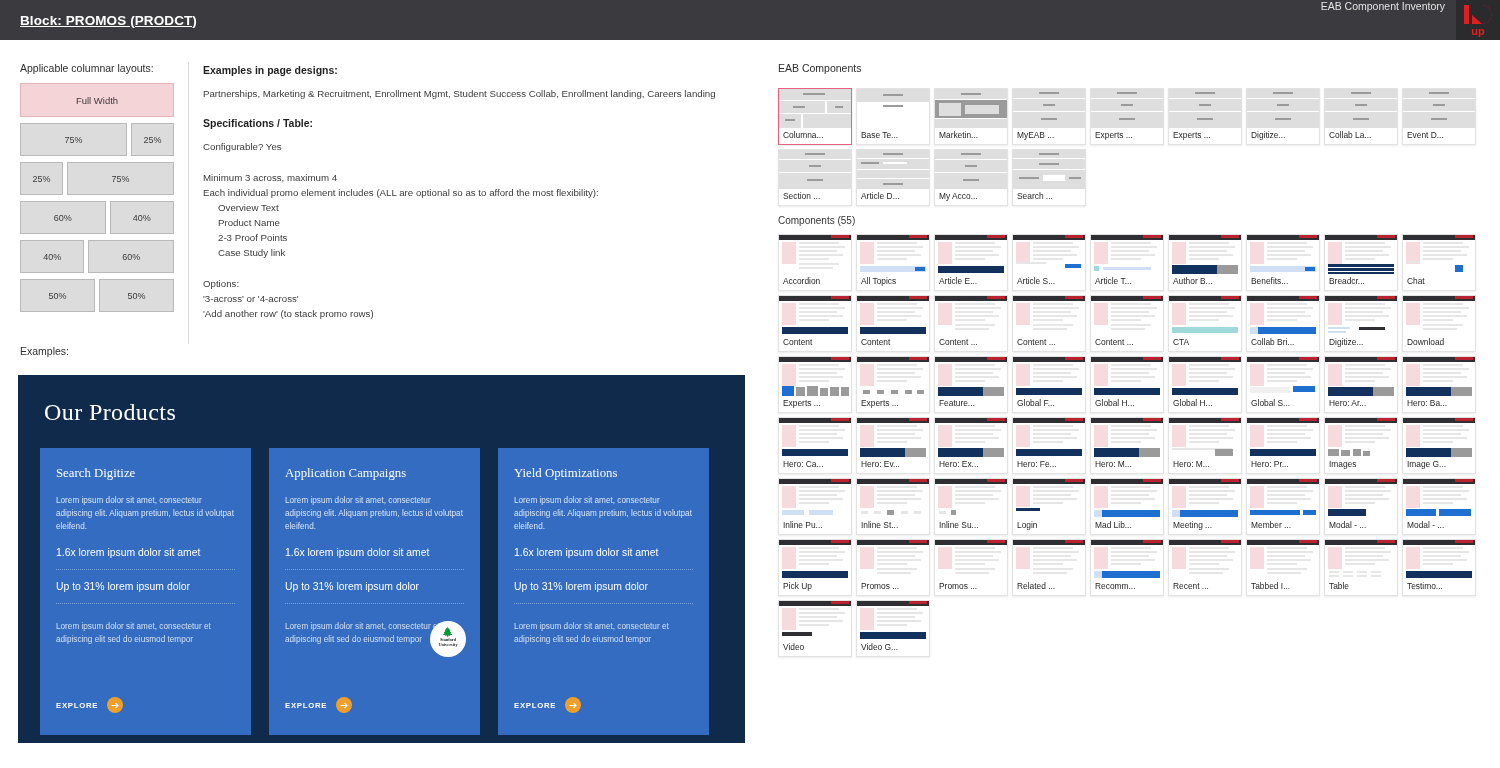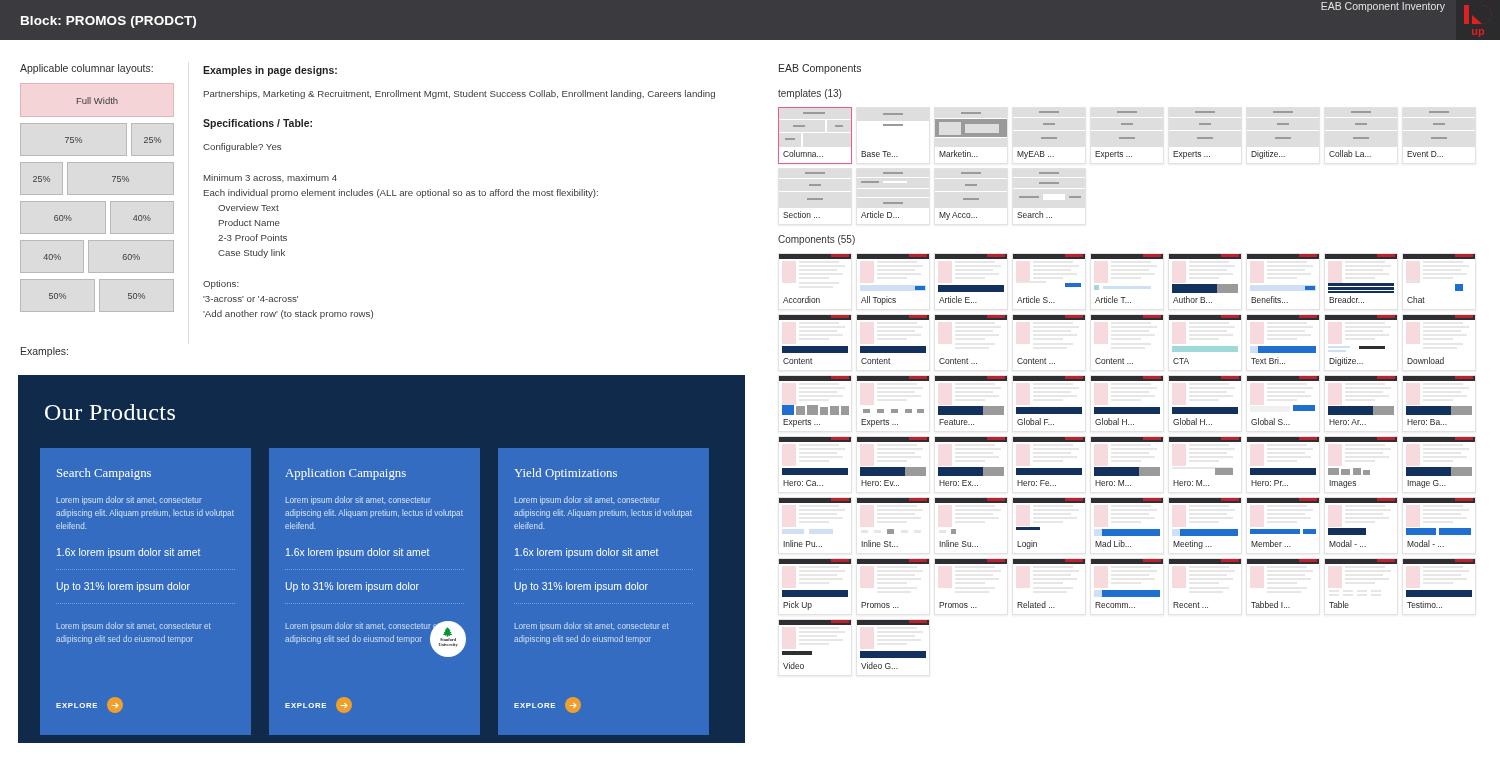--- a/index.html
+++ b/index.html
@@ -16,20 +16,21 @@
     width: 1500px; height: 40px;
     background: #3b3b3f;
     display: flex; align-items: center;
   }
   .topbar-title {
     color: #ffffff;
     font-size: 13.5px;
     font-weight: bold;
     margin-left: 20px;
     letter-spacing: .1px;
+    text-decoration: underline;
   }
   .topbar-right {
     margin-left: auto;
     display: flex; align-items: flex-start;
     height: 40px;
   }
   .topbar-sub {
     color: #e3e3e3;
     font-size: 10.5px;
     margin-right: 11px;
@@ -320,21 +321,21 @@
   <div class="spec-body">Options:</div>
   <div class="spec-body">'3-across' or '4-across'</div>
   <div class="spec-body">'Add another row' (to stack promo rows)</div>
 </div>
 
 <div class="promo">
   <div class="promo-title">Our Products</div>
   <div class="promo-cards">
 
     <div class="pcard">
-      <h3>Search Campaigns</h3>
+      <h3>Search Digitize</h3>
       <div class="blurb">Lorem ipsum dolor sit amet, consectetur adipiscing elit. Aliquam pretium, lectus id volutpat eleifend.</div>
       <div class="proof">1.6x lorem ipsum dolor sit amet</div>
       <div class="proof">Up to 31% lorem ipsum dolor</div>
       <div class="foot">Lorem ipsum dolor sit amet, consectetur et adipiscing elit sed do eiusmod tempor</div>
       <div class="explore">
         <span class="txt">EXPLORE</span>
         <span class="arrow-circle">
           <svg width="9" height="9" viewBox="0 0 9 9">
               <path d="M1 4.5 H7 M4.8 2.3 L7 4.5 L4.8 6.7" stroke="#ffffff" stroke-width="1.1" fill="none" stroke-linecap="round" stroke-linejoin="round"></path>
             </svg>
@@ -377,21 +378,20 @@
             </svg>
         </span>
       </div>
     </div>
 
   </div>
 </div>
 
 <div class="right-panel">
   <div class="rp-title">EAB Components</div>
-  <div class="rp-group-label">templates (13)</div>
   <div class="grid" id="templates-grid">
       <div class="thumb selected">
         <div class="preview">
           <div class="wf c-grey" style="left:0px;top:0px;width:72px;height:11px"></div>
           <div class="wf g-dark" style="left:24px;top:4px;width:22px;height:2px"></div>
           <div class="wf c-grey" style="left:0px;top:12px;width:46px;height:12px"></div>
           <div class="wf c-grey" style="left:48px;top:12px;width:24px;height:12px"></div>
           <div class="wf g-dark" style="left:14px;top:17px;width:12px;height:2px"></div>
           <div class="wf g-dark" style="left:56px;top:17px;width:8px;height:2px"></div>
           <div class="wf c-grey" style="left:0px;top:25px;width:22px;height:14px"></div>
@@ -766,21 +766,21 @@
           <div class="wf c-redtab" style="left:52px;top:0px;width:18px;height:2.5px"></div>
           <div class="wf c-pink" style="left:3px;top:7px;width:14px;height:22px"></div>
           <div class="wf g-line" style="left:20px;top:7px;width:40px;height:1.5px"></div>
           <div class="wf g-line" style="left:20px;top:11px;width:46px;height:1.5px"></div>
           <div class="wf g-line" style="left:20px;top:15px;width:38px;height:1.5px"></div>
           <div class="wf g-line" style="left:20px;top:19px;width:44px;height:1.5px"></div>
           <div class="wf g-line" style="left:20px;top:23px;width:30px;height:1.5px"></div>
           <div class="wf c-blue" style="left:3px;top:31px;width:66px;height:7px"></div>
           <div class="wf c-ltblue" style="left:3px;top:31px;width:8px;height:7px"></div>
         </div>
-        <div class="cap">Text Bri...</div>
+        <div class="cap">Collab Bri...</div>
       </div>
       <div class="thumb">
         <div class="preview">
           <div class="wf c-topbar" style="left:0px;top:0px;width:72px;height:5px"></div>
           <div class="wf c-redtab" style="left:52px;top:0px;width:18px;height:2.5px"></div>
           <div class="wf c-pink" style="left:3px;top:7px;width:14px;height:22px"></div>
           <div class="wf g-line" style="left:20px;top:7px;width:40px;height:1.5px"></div>
           <div class="wf g-line" style="left:20px;top:11px;width:46px;height:1.5px"></div>
           <div class="wf g-line" style="left:20px;top:15px;width:38px;height:1.5px"></div>
           <div class="wf g-line" style="left:20px;top:19px;width:44px;height:1.5px"></div>

